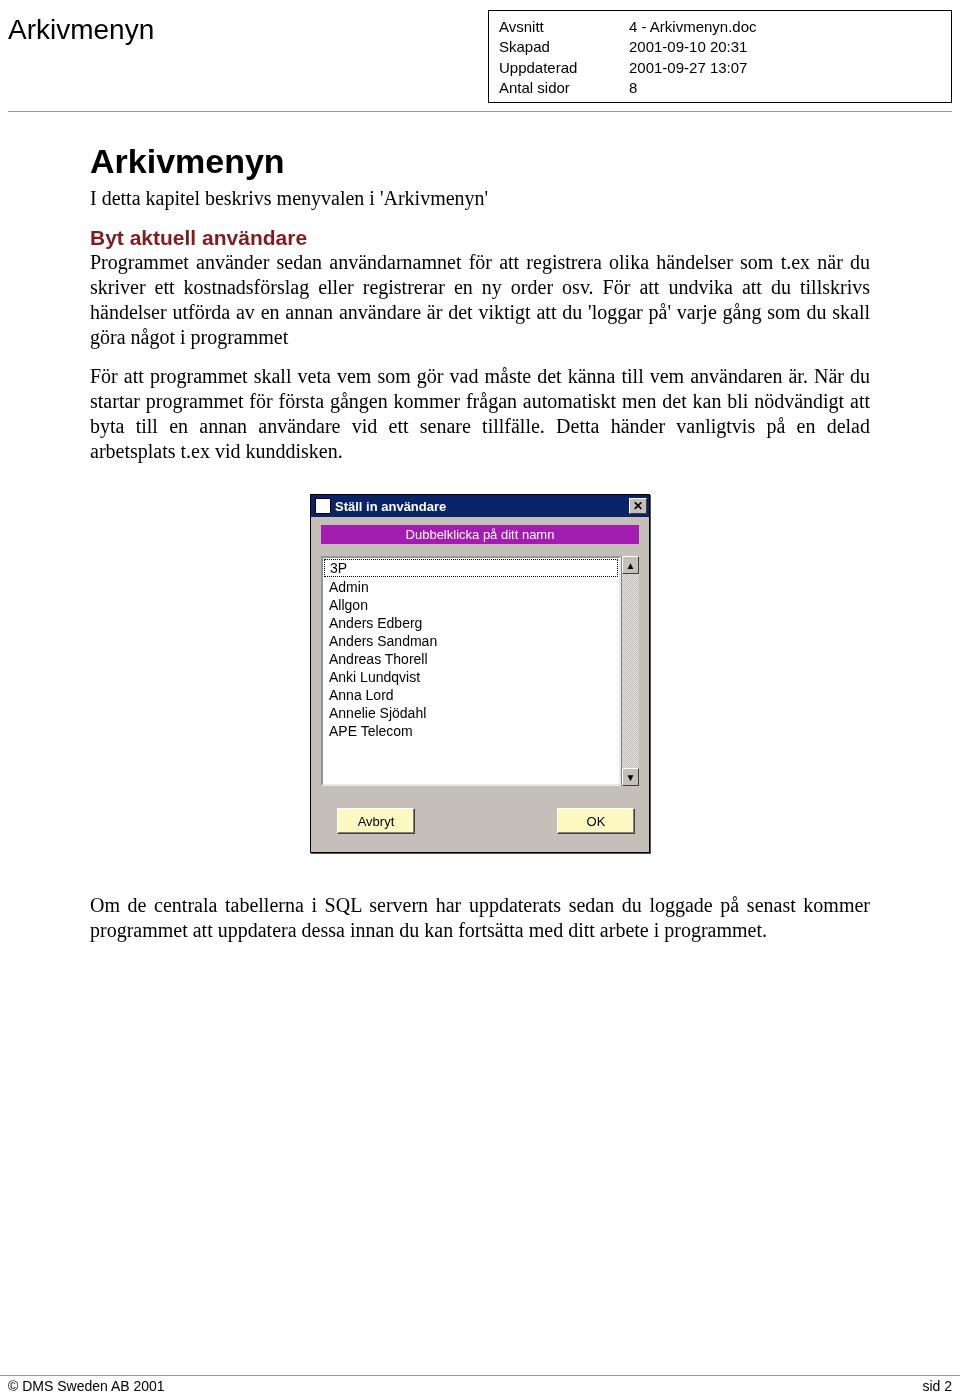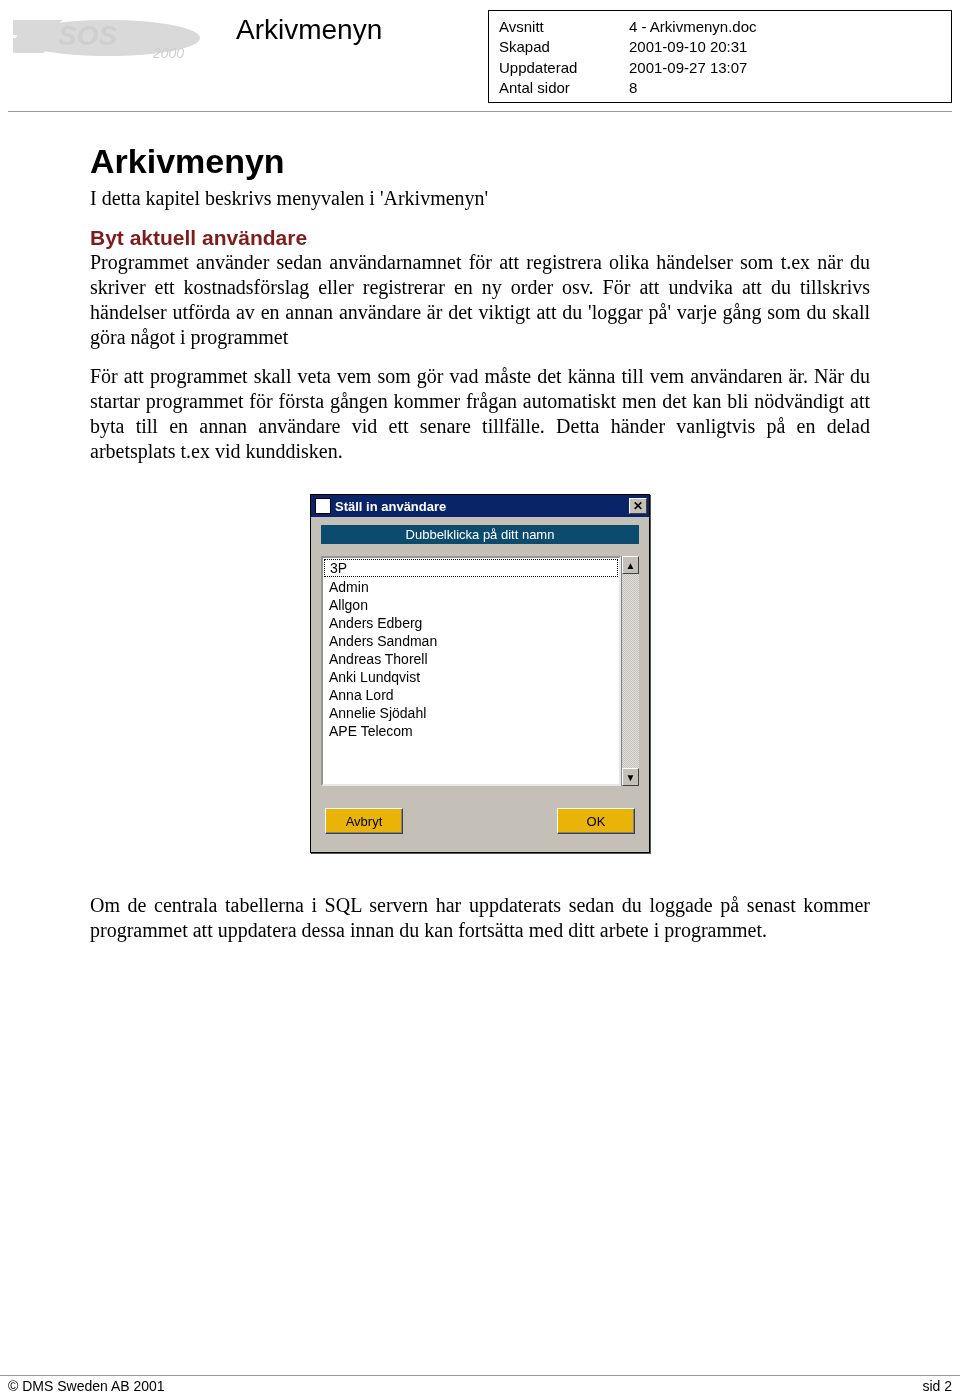--- a/index.html
+++ b/index.html
@@ -116,21 +116,21 @@
     width:18px; height:16px;
     background:#c4c0b8;
     border:1px solid #fff;
     border-right-color:#404040;
     border-bottom-color:#404040;
     display:flex; align-items:center; justify-content:center;
     font-family: Arial; font-size:12px; color:#000; font-weight:bold;
     cursor:pointer;
   }
   .banner {
-    background:#0c4a6e; color:#fff;
+    background:#a21caf; color:#fff;
     text-align:center;
     margin: 8px 10px 6px 10px;
     padding: 2px 0;
     font-size: 13px;
   }
   .listbox-wrap {
     margin: 12px 10px;
     display:flex;
   }
   .listbox {
@@ -184,28 +184,29 @@
     padding: 0 3px;
   }
 
   .btnrow {
     display:flex;
     justify-content: space-between;
     padding: 10px 14px 18px 14px;
   }
   .winbtn {
     width: 78px; height: 26px;
-    background:#eab308;
+    background:#fef9c3;
     border:1px solid #fff;
     border-right-color:#404040;
     border-bottom-color:#404040;
     box-shadow: inset -1px -1px 0 #808080;
     font-family: Tahoma, Arial, sans-serif;
     font-size:13px;
     cursor:pointer;
+    margin-left:12px;
   }
 
   
   .footer {
     position:absolute;
     bottom: 6px;
     left:0; right:0;
     padding: 0 8px;
     font-family: Arial, Helvetica, sans-serif;
     font-size: 14px;
@@ -213,31 +214,20 @@
     justify-content: space-between;
     border-top: 1px solid #999;
     padding-top: 2px;
   }
 </style>
 </head>
 <body>
 
 <div class="header">
   <div class="header-top">
-    <div class="logo">
-      <svg width="220" height="60" viewBox="0 0 220 60">
-        <g fill="#d9d9d9">
-          <path d="M5 10 L55 10 L35 25 L5 25 Z"></path>
-          <path d="M5 28 L55 28 L35 43 L5 43 Z"></path>
-          <ellipse cx="100" cy="28" rx="92" ry="18"></ellipse>
-        </g>
-        <text x="50" y="35" font-family="Arial" font-size="28" font-weight="bold" font-style="italic" fill="#cfcfcf">SOS</text>
-        <text x="145" y="48" font-family="Arial" font-size="14" font-style="italic" fill="#cfcfcf">2000</text>
-      </svg>
-    </div>
     <div class="page-title-top">Arkivmenyn</div>
     <div class="meta-box">
       <div class="meta-row">
           <span class="meta-label">Avsnitt</span>
           <span>4 - Arkivmenyn.doc</span>
         </div>
       <div class="meta-row">
           <span class="meta-label">Skapad</span>
           <span>2001-09-10 20:31</span>
         </div>

